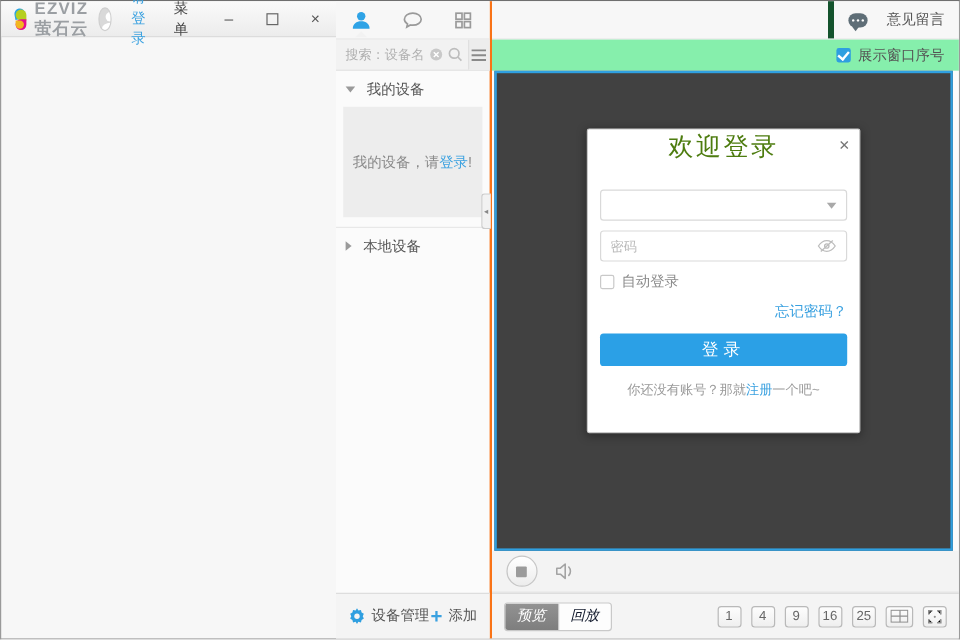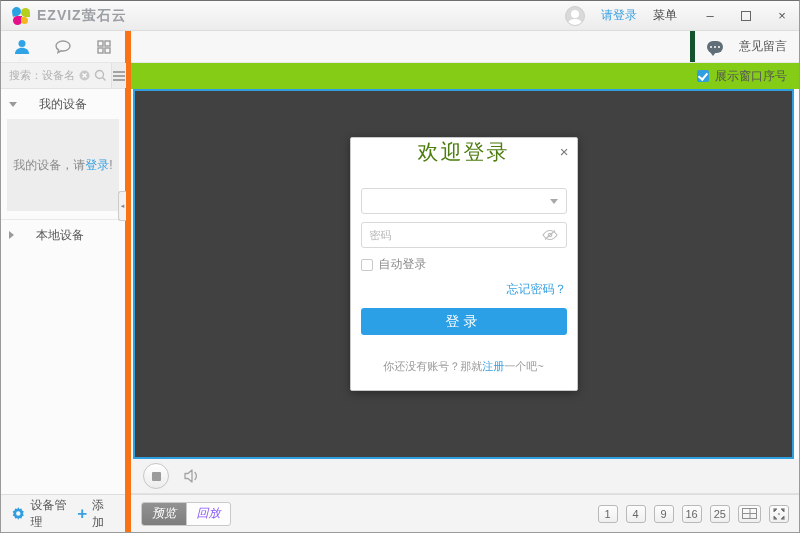--- a/index.html
+++ b/index.html
@@ -1,18 +1,18 @@
 <!DOCTYPE html>
 <html><head>
 <meta charset="utf-8">
 <style>
   * { margin:0; padding:0; box-sizing:border-box; }
   html,body { width:800px; height:533px; }
   body { font-family:"Liberation Sans","DejaVu Sans",sans-serif; font-size:12px; color:#555; background:#fff; overflow:hidden; }
-  .window { width:800px; height:533px; border:1px solid #9a9a9a; border-top-color:#6f6f6f; display:flex; flex-direction:column; background:#f7f7f7; }
+  .window { width:800px; height:533px; border:1px solid #9a9a9a; border-top-color:#6f6f6f; display:flex; background:#f7f7f7; }
 
   
   .titlebar { height:30px; flex:0 0 30px; background:linear-gradient(#fafafa,#ececec); border-bottom:1px solid #dcdcdc; display:flex; align-items:center; padding:0 10px; }
   .logo { display:flex; align-items:center; gap:6px; }
   .logo-flower { position:relative; width:20px; height:20px; }
   .petal { position:absolute; border-radius:60% 60% 60% 0; }
   .petal.p1 { width:9px; height:9px; left:1px; top:1px; background:#2aa3e3; transform:rotate(-10deg); }
   .petal.p2 { width:9px; height:9px; right:1px; top:2px; background:#b6cf1f; border-radius:60% 60% 0 60%; }
   .petal.p3 { width:9px; height:9px; left:2px; bottom:1px; background:#e5davy; background:#e50f8b; border-radius:60% 0 60% 60%; }
   .petal.p4 { width:7px; height:7px; right:3px; bottom:2px; background:#f3b61f; border-radius:0 60% 60% 60%; }
@@ -22,38 +22,38 @@
   .avatar:before { content:""; position:absolute; width:8px; height:8px; border-radius:50%; background:#fff; left:5px; top:3px; }
   .avatar:after { content:""; position:absolute; width:14px; height:9px; border-radius:50% 50% 0 0; background:#fff; left:2px; top:12px; }
   .tb-login { color:#3aa1e0; cursor:pointer; }
   .tb-menu { color:#444; cursor:pointer; }
   .win-btns { display:flex; align-items:center; gap:22px; margin-left:10px; color:#555; }
   .win-btn { width:14px; height:14px; display:flex; align-items:center; justify-content:center; font-size:13px; cursor:pointer; }
   .win-max { border:1px solid #666; width:10px; height:10px; }
 
   
   .content { flex:1; display:flex; min-height:0; }
-  .sidebar { width:130px; flex:0 0 130px; background:#fbfbfb; border-right:6px solid #f97316; display:flex; flex-direction:column; position:relative;justify-content:space-between; }
+  .sidebar { width:130px; flex:0 0 130px; background:#fbfbfb; border-right:2px solid #f97316; display:flex; flex-direction:column; position:relative;justify-content:space-between; }
   .main { flex:1; display:flex; flex-direction:column; min-width:0; }
 
   
   .side-tabs { height:32px; flex:0 0 32px; background:#f7f7f7; display:flex; align-items:center; justify-content:space-around; border-bottom:1px solid #e6e6e6; position:relative; }
   .side-tab { width:26px; height:26px; display:flex; align-items:center; justify-content:center; cursor:pointer; position:relative; }
   .tab-caret { position:absolute; left:50%; bottom:-1px; transform:translateX(-50%); width:0; height:0; border-left:5px solid transparent; border-right:5px solid transparent; border-bottom:5px solid #f2f2f2; z-index:2; }
 
   
   .search-row { height:26px; flex:0 0 26px; background:#f2f2f2; border-bottom:1px solid #e3e3e3; display:flex; align-items:stretch; }
   .search-box { flex:1; display:flex; align-items:center; padding:0 4px 0 8px; gap:4px; }
   .search-ph { color:#b0b0b0; font-size:11px; flex:1; white-space:nowrap; overflow:hidden; }
   .icon-btn { display:flex; align-items:center; justify-content:center; cursor:pointer; }
   .list-btn { width:30px; border-left:1px solid #e0e0e0; background:#ededed; display:flex; align-items:center; justify-content:center; cursor:pointer; }
 
   
   .tree { flex:1; overflow:hidden; }
-  .tree-header { height:22px; display:flex; align-items:center; gap:22px; padding:0 8px; color:#555; cursor:pointer; margin-top:4px; }
+  .tree-header { height:22px; display:flex; align-items:center; gap:10px; padding:0 8px; color:#555; cursor:pointer; margin-top:4px; }
   .tri-down { width:0; height:0; border-left:4px solid transparent; border-right:4px solid transparent; border-top:5px solid #9a9a9a; }
   .tri-right { width:0; height:0; border-top:4px solid transparent; border-bottom:4px solid transparent; border-left:5px solid #9a9a9a; }
   .notice-box { margin:4px 6px 8px 6px; height:92px; background:#ededed; display:flex; align-items:center; justify-content:center; text-align:center; color:#8a8a8a; font-size:12px; padding:4px; }
   .notice-box a { color:#3aa1e0; text-decoration:none; cursor:pointer; }
   .tree-sep { border-top:1px solid #e8e8e8; margin-top:2px; }
 
   
   .collapse-handle { position:absolute; right:-1px; top:160px; width:8px; height:30px; background:#f2f2f2; border:1px solid #ccc; border-right:none; border-radius:3px 0 0 3px; display:flex; align-items:center; justify-content:center; cursor:pointer; z-index:3; }
   .collapse-handle span { font-size:7px; color:#888; }
 
@@ -61,21 +61,21 @@
   .side-bottom { height:38px; flex:0 0 38px; border-top:1px solid #ddd; background:#f4f4f4; display:flex; align-items:center; justify-content:space-between; padding:0 10px; }
   .side-bottom .grp { display:flex; align-items:center; gap:5px; cursor:pointer; color:#555; }
   .plus { color:#3aa1e0; font-size:17px; font-weight:bold; line-height:1; }
 
   
   .main-toolbar { height:32px; flex:0 0 32px; background:#f7f7f7; border-bottom:1px solid #e6e6e6; display:flex; align-items:center; justify-content:flex-end; }
   .feedback { display:flex; align-items:center; gap:16px; padding:0 12px; height:100%; border-left:5px solid #14532d; cursor:pointer; color:#555; }
   .bubble-icon { width:16px; height:12px; background:#5f6e77; border-radius:7px; position:relative; display:flex; align-items:center; justify-content:center; gap:2px; }
   .bubble-icon i { width:2px; height:2px; background:#fff; border-radius:50%; }
   .bubble-icon:after { content:""; position:absolute; left:3px; bottom:-3px; border-left:3px solid transparent; border-right:3px solid transparent; border-top:4px solid #5f6e77; }
-  .options-row { height:26px; flex:0 0 26px; background:#84cc16; display:flex; align-items:center; justify-content:flex-end; padding:0 12px; gap:6px; }
+  .options-row { height:26px; flex:0 0 26px; background:#86efac; display:flex; align-items:center; justify-content:flex-end; padding:0 12px; gap:6px; }
   .cb-checked { width:12px; height:12px; background:#2f9fe0; border-radius:2px; position:relative; cursor:pointer; }
   .cb-checked:after { content:""; position:absolute; left:3px; top:1px; width:4px; height:7px; border:solid #fff; border-width:0 2px 2px 0; transform:rotate(40deg); }
 
   
   .video-wrap { flex:1; min-height:0; padding:0 5px 0 2px; background:#fbfbfb; }
   .video-area { width:100%; height:100%; background:#414141; border:2px solid #2f9fe0; position:relative; }
 
   
   .dialog { position:absolute; left:50%; top:46px; transform:translateX(-50%); width:228px; height:254px; background:#fff; border:1px solid #c9c9c9; box-shadow:0 2px 8px rgba(0,0,0,.35); border-radius:2px; }
   .dlg-close { position:absolute; right:8px; top:6px; font-size:15px; color:#777; cursor:pointer; line-height:1; }
@@ -83,32 +83,32 @@
   .dlg-body { padding:0 10px; margin-top:22px; }
   .field { height:26px; border:1px solid #d9d9d9; border-radius:3px; display:flex; align-items:center; padding:0 8px; margin-bottom:8px; background:#fff; }
   .field .ph { color:#b8b8b8; font-size:11px; flex:1; }
   .chev-down { width:0; height:0; border-left:4px solid transparent; border-right:4px solid transparent; border-top:5px solid #a9a9a9; }
   .dlg-row { display:flex; align-items:center; gap:6px; margin:8px 0 2px 0; }
   .cb-empty { width:12px; height:12px; border:1px solid #c9c9c9; border-radius:2px; background:#fff; cursor:pointer; }
   .auto-label { color:#8a8a8a; }
   .forgot-row { text-align:right; margin:8px 0 10px 0; }
   .forgot-row a { color:#3aa1e0; text-decoration:none; cursor:pointer; font-size:12px; }
   .login-btn { width:100%; height:27px; background:#2ba0e6; color:#fff; border:none; border-radius:3px; font-size:14px; cursor:pointer; letter-spacing:4px; font-family:inherit; }
-  .register-line { text-align:center; margin-top:24px; color:#9a9a9a; font-size:11px; }
+  .register-line { text-align:center; margin-top:12px; color:#9a9a9a; font-size:11px; }
   .register-line a { color:#3aa1e0; text-decoration:none; cursor:pointer; }
 
   
   .controls-row { height:35px; flex:0 0 35px; background:#f3f3f3; display:flex; align-items:center; gap:14px; padding:0 12px; border-bottom:1px solid #e2e2e2; }
   .stop-btn { width:26px; height:26px; border-radius:50%; border:1px solid #c6c6c6; background:linear-gradient(#fff,#ececec); display:flex; align-items:center; justify-content:center; cursor:pointer; }
   .stop-btn i { width:9px; height:9px; background:#9b9b9b; border-radius:1px; }
 
   
   .bottom-bar { height:38px; flex:0 0 38px; background:#f4f4f4; border-top:1px solid #ddd; display:flex; align-items:center; padding:0 10px; }
   .view-tabs { display:flex; border:1px solid #c9c9c9; border-radius:3px; overflow:hidden; background:#fdfdfd;font-style:italic; }
-  .view-tab { width:44px; height:22px; display:flex; align-items:center; justify-content:center; cursor:pointer; color:#8b5cf6; }
+  .view-tab { width:44px; height:22px; display:flex; align-items:center; justify-content:center; cursor:pointer; color:#0f172a; }
   .view-tab.active { background:linear-gradient(#929292,#7e7e7e); color:#fff; }
   .view-tab + .view-tab { border-left:1px solid #c9c9c9; }
   .grid-btns { margin-left:auto; display:flex; align-items:center; gap:8px; }
   .grid-btn { min-width:20px; height:18px; padding:0 3px; border:1px solid #b9b9b9; border-radius:3px; background:linear-gradient(#fdfdfd,#efefef); color:#666; font-size:11px; display:flex; align-items:center; justify-content:center; cursor:pointer; }
 </style>
 </head>
 <body>
 
 <div class="window">
 

